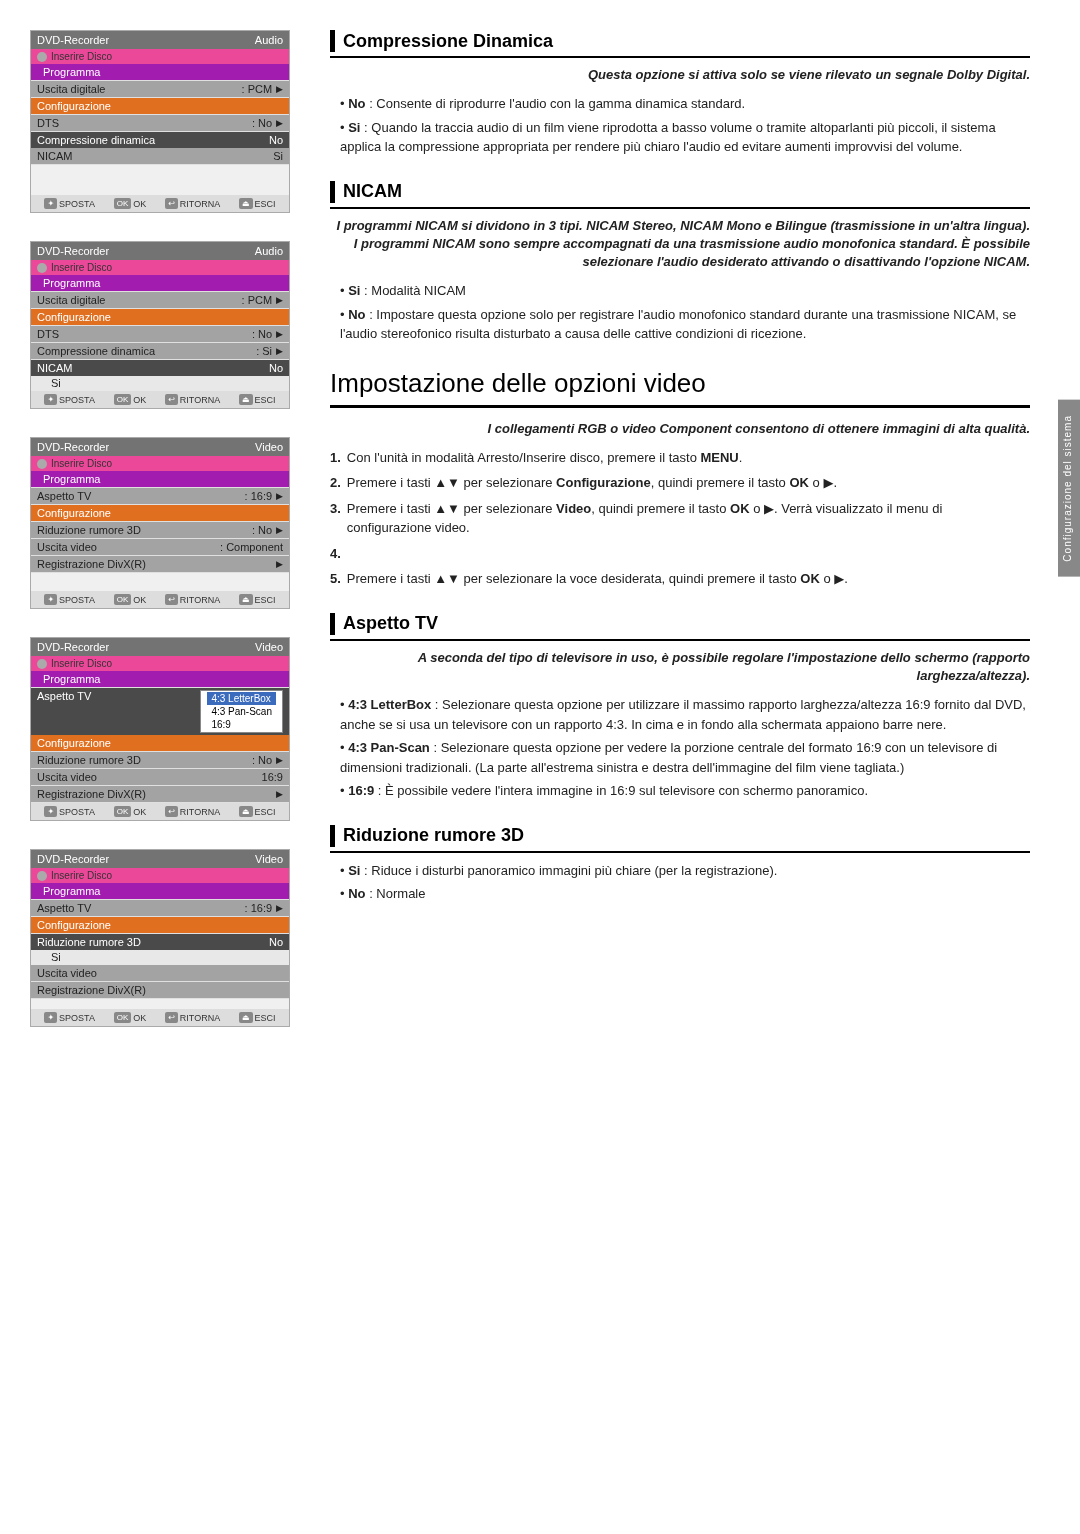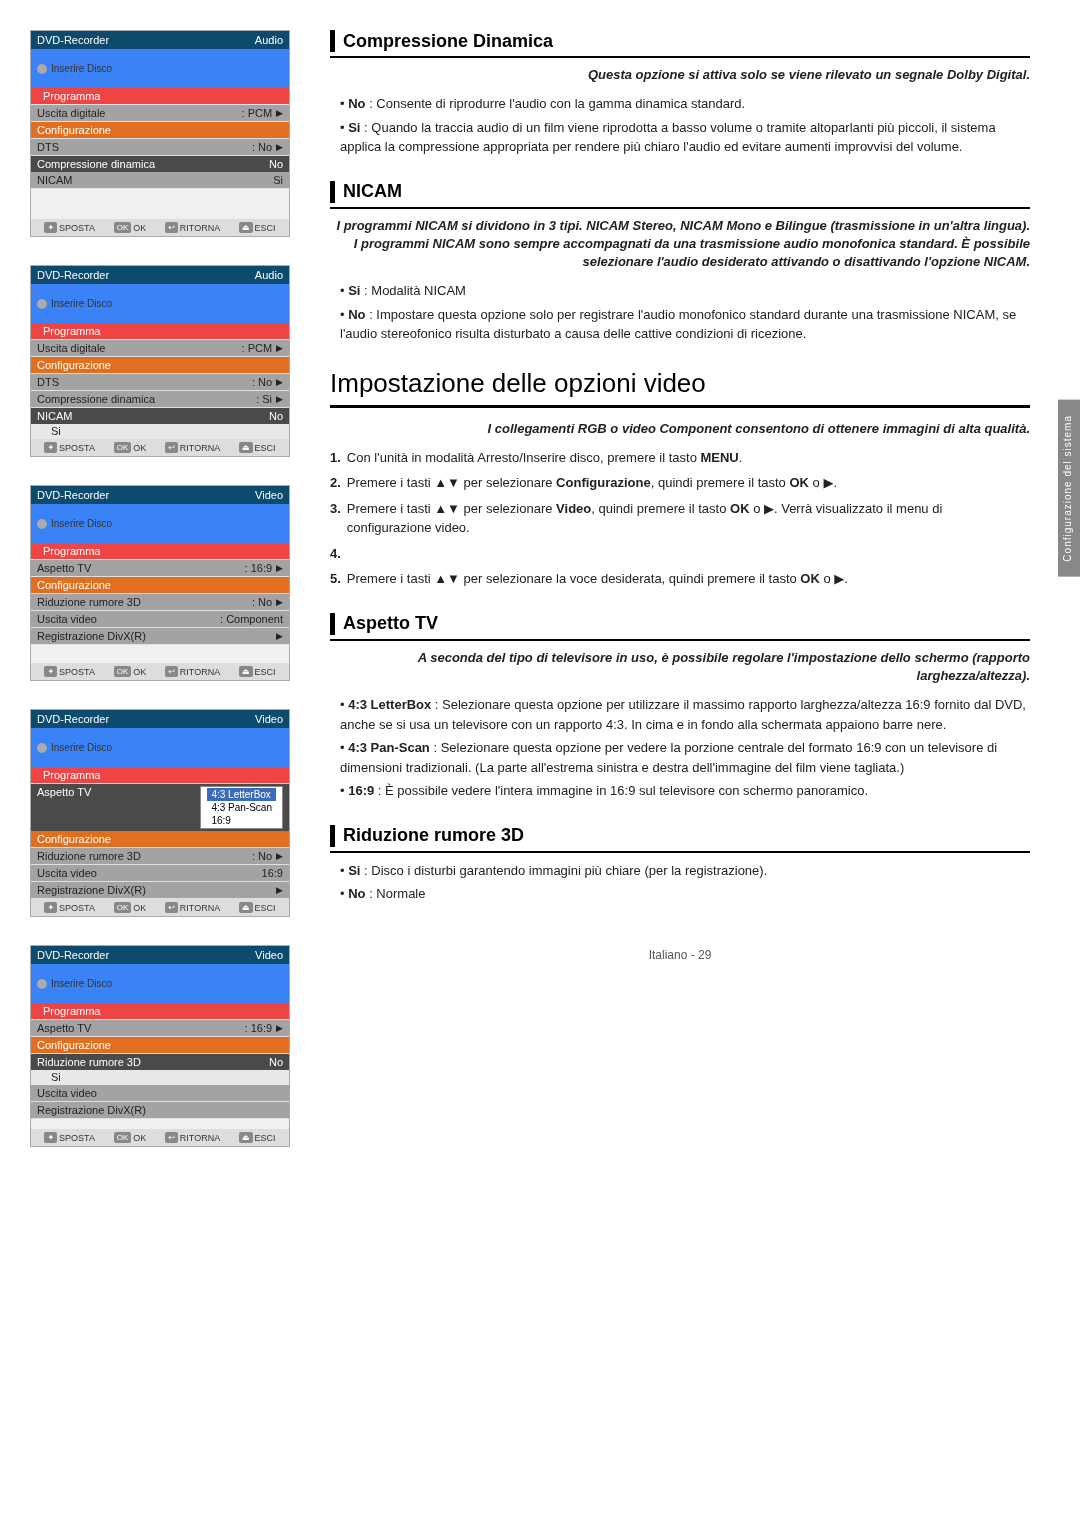--- a/index.html
+++ b/index.html
@@ -35,32 +35,32 @@
 
     
     .dvd-box {
       border: 1px solid #aaa;
       background: #f0f0f0;
       font-size: 11px;
       width: 260px;
     }
 
     .dvd-box .dvd-header {
-      background: #0c4a6e;
+      background: #737373;
       color: #fff;
       display: flex;
       justify-content: space-between;
       padding: 3px 6px;
       font-size: 11px;
       gap: 16px;
     }
 
     .dvd-box .dvd-subheader {
-      background: #3b82f6;
-      padding: 14px 6px;
+      background: #ec4899;
+      padding: 2px 6px;
       display: flex;
       align-items: center;
       gap: 4px;
       font-size: 10px;
       color: #333;
     }
 
     .dvd-box .dvd-subheader .circle-icon {
       width: 10px;
       height: 10px;
@@ -72,21 +72,21 @@
     .dvd-box .dvd-row {
       display: flex;
       justify-content: space-between;
       align-items: center;
       padding: 2px 6px;
       border-bottom: 1px solid #e0e0e0;
       background: #a3a3a3;
     }
 
     .dvd-box .dvd-row.highlighted {
-      background: #ef4444;
+      background: #a21caf;
       color: #fff;
       padding-left: 12px;
     }
 
     .dvd-box .dvd-row.highlighted-orange {
       background: #e07020;
       color: #fff;
     }
 
     .dvd-box .dvd-row .row-label {
@@ -529,28 +529,25 @@
         <strong>16:9</strong><span> : È possibile vedere l'intera immagine in 16:9 sul televisore con schermo panoramico.</span>
       </div>
     </div>
 
     <div class="section-block">
       <div class="section-subtitle">
         <span class="title-bar"></span>
         <span>Riduzione rumore 3D</span>
       </div>
       <div class="bullet-item">
-        <strong>Si</strong><span> : Disco i disturbi garantendo immagini più chiare (per la registrazione).</span>
+        <strong>Si</strong><span> : Riduce i disturbi panoramico immagini più chiare (per la registrazione).</span>
       </div>
       <div class="bullet-item">
         <strong>No</strong><span> : Normale</span>
       </div>
     </div>
 
-    <div class="page-footer">
-      <span>Italiano - 29</span>
-    </div>
   </div>
 
   <div class="right-sidebar-tab">
     <span>Configurazione del sistema</span>
   </div>
 </div>
 
 </body></html>

